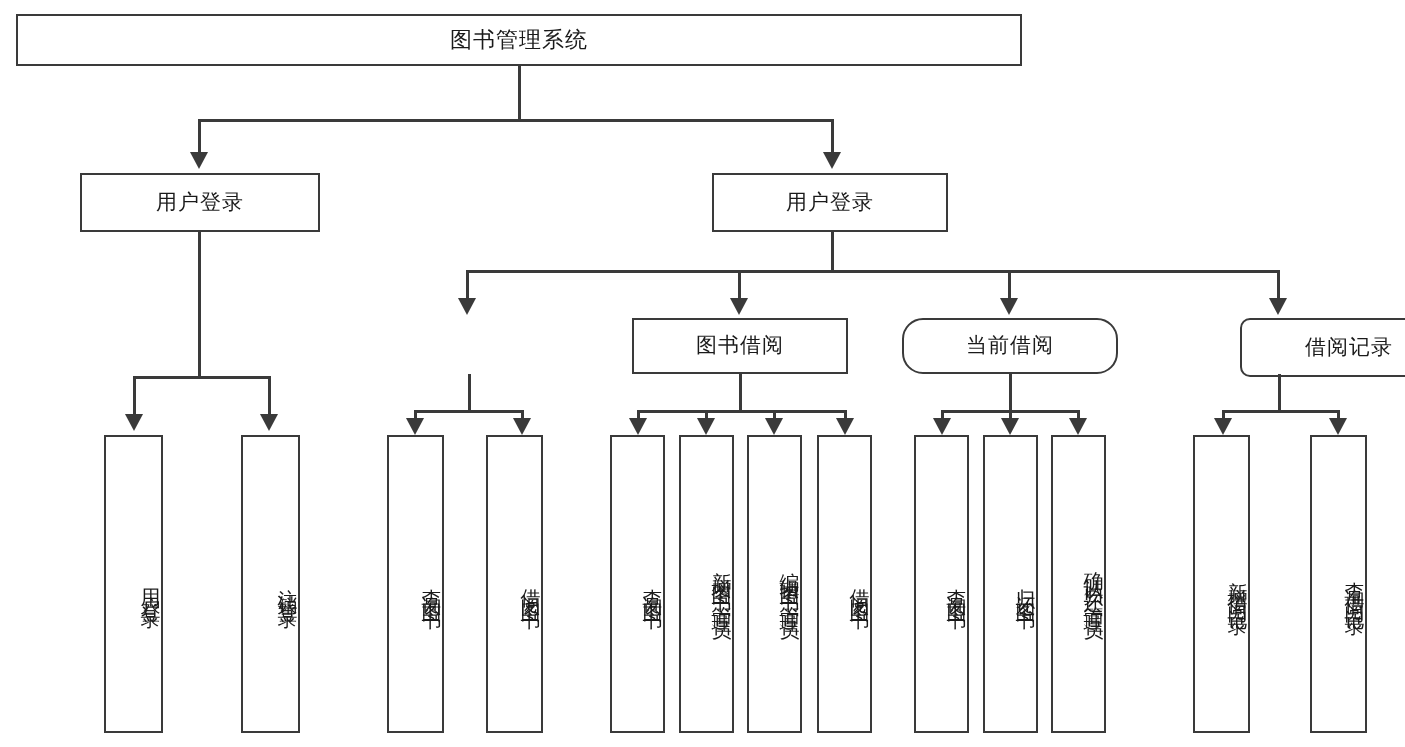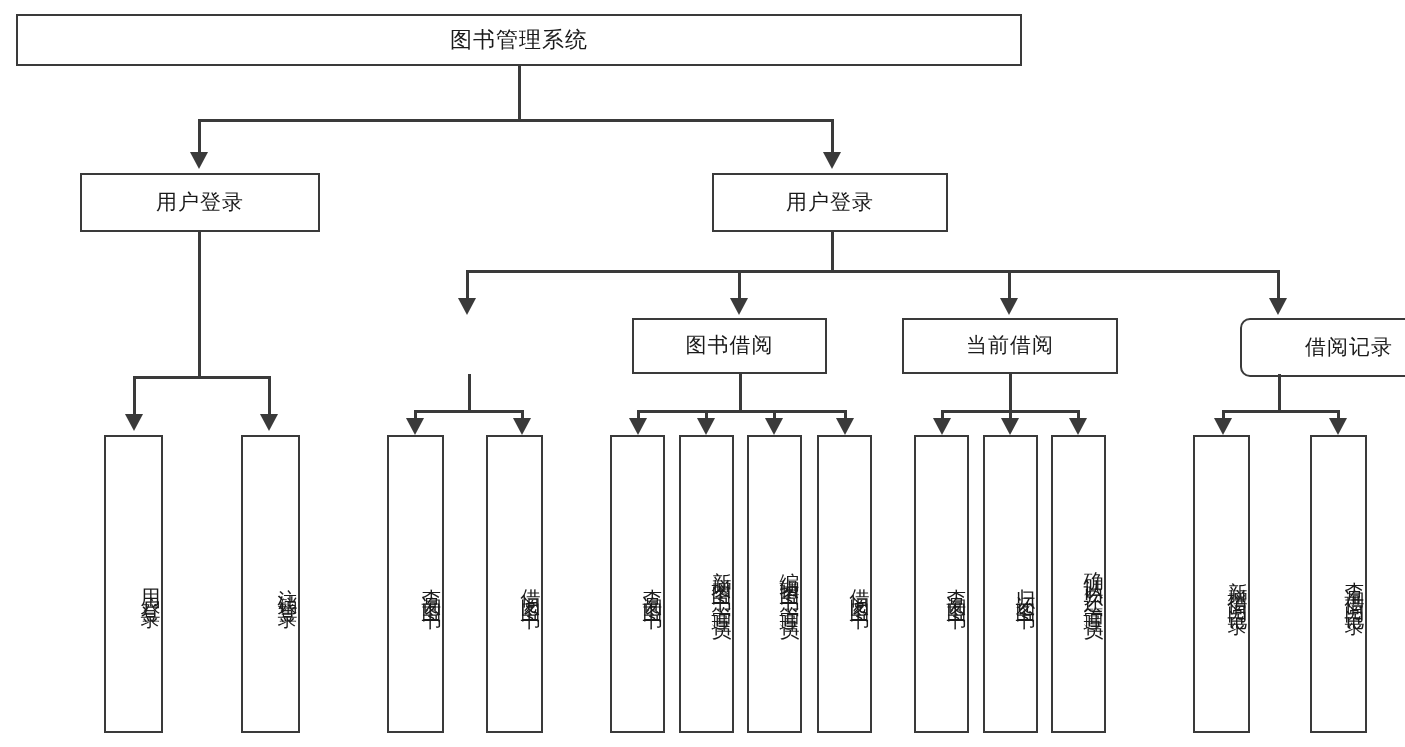--- a/index.html
+++ b/index.html
@@ -112,22 +112,22 @@
   <div class="edge hline" style="left:466px; top:270px; width:814px; height:3px;"></div>
   <div class="edge vline" style="left:466px; top:270px; width:3px; height:32px;"></div>
   <div class="arrow" style="left:458px; top:298px;"></div>
   <div class="edge vline" style="left:738px; top:270px; width:3px; height:32px;"></div>
   <div class="arrow" style="left:730px; top:298px;"></div>
   <div class="edge vline" style="left:1008px; top:270px; width:3px; height:32px;"></div>
   <div class="arrow" style="left:1000px; top:298px;"></div>
   <div class="edge vline" style="left:1277px; top:270px; width:3px; height:32px;"></div>
   <div class="arrow" style="left:1269px; top:298px;"></div>
 
-  <div class="node h" style="left:632px; top:318px; width:195px; height:56px;">图书借阅</div>
-  <div class="node h" style="left:902px; top:318px; width:216px; height:56px;">当前借阅</div>
+  <div class="node h" style="left:632px; top:318px; width:216px; height:56px;">图书借阅</div>
+  <div class="node h" style="left:902px; top:318px; width:216px; height:56px;border-radius:21px;">当前借阅</div>
   <div class="node h" style="left:1240px; top:318px; width:218px; height:59px;border-radius:10px;">借阅记录</div>
 
   <div class="edge vline" style="left:468px; top:374px; width:3px; height:38px;"></div>
   <div class="edge hline" style="left:414px; top:410px; width:110px; height:3px;"></div>
   <div class="edge vline" style="left:414px; top:410px; width:3px; height:12px;"></div>
   <div class="arrow" style="left:406px; top:418px;"></div>
   <div class="edge vline" style="left:521px; top:410px; width:3px; height:12px;"></div>
   <div class="arrow" style="left:513px; top:418px;"></div>
 
   <div class="edge vline" style="left:739px; top:374px; width:3px; height:38px;"></div>

